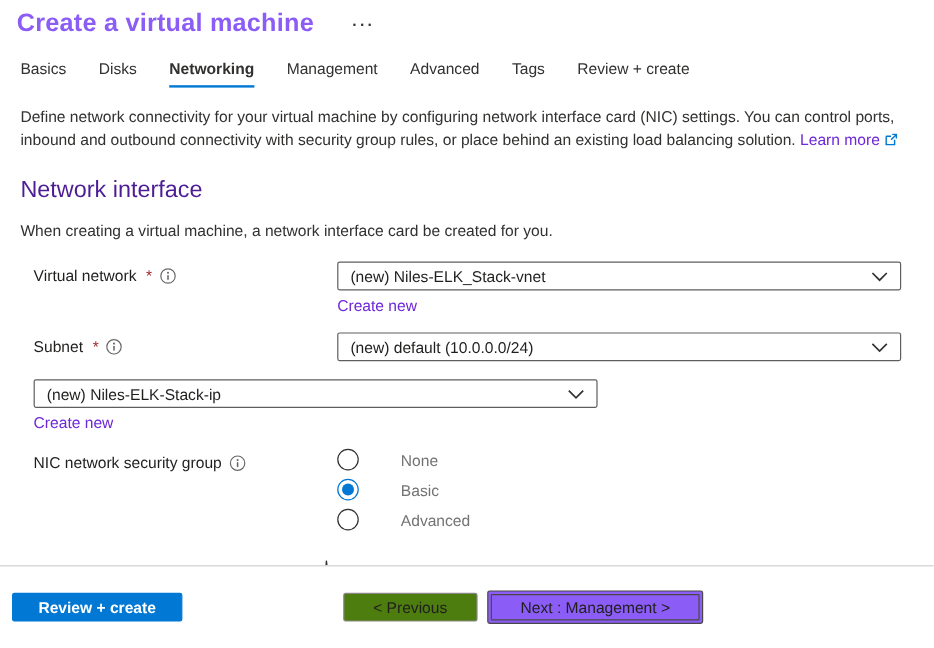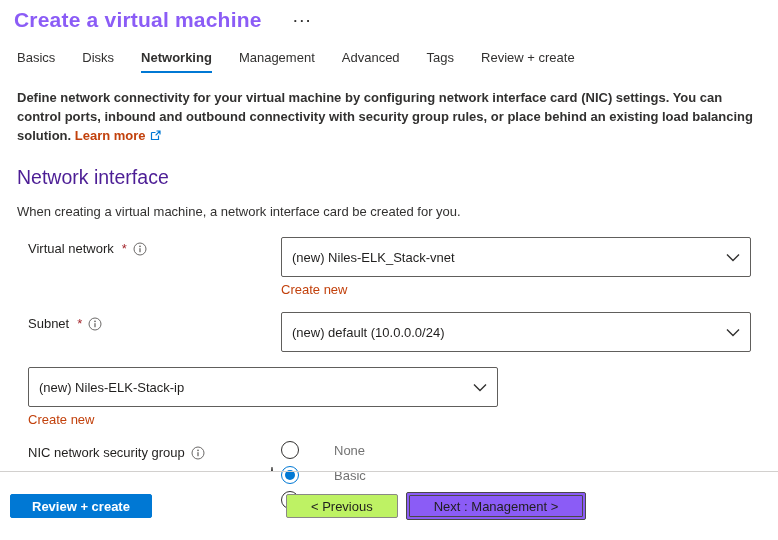--- a/index.html
+++ b/index.html
@@ -21,39 +21,39 @@
     background: none; border: none; cursor: pointer; font-weight: 700; line-height: 1; padding: 4px 2px; }
 
   
   .tabs { display: flex; margin: 18px 0 0 17px; }
   .tab { margin-right: 27px; padding-bottom: 6px; border-bottom: 2px solid transparent;
     color: #323130; cursor: pointer; background: none; border-top: none; border-left: none;
     border-right: none; font-size: 13px; font-family: inherit; }
   .tab.active { font-weight: 700; border-bottom-color: #0078d4; }
 
   
-  .intro { margin: 15px 17px 0; width: 736px; line-height: 19px; color: #323130; font-weight: bold; }
-  .link { color: #c2410c; text-decoration: none; cursor: pointer; }
+  .intro { margin: 15px 17px 0; width: 736px; line-height: 19px; color: #323130; }
+  .link { color: #6d28d9; text-decoration: none; cursor: pointer; }
   .learn-more { display: inline-flex; align-items: center; gap: 4px; }
   .ext-icon svg { display: block; }
 
   
   .section-heading { margin: 21px 17px 0; font-weight: 400; color: #4c1d95; }
   .section-desc { margin: 15px 17px 0; color: #323130; }
 
   
   .form { margin-top: 18px; }
   .form-row { display: flex; align-items: flex-start; padding-left: 28px; }
   .label-col { width: 253px; padding-top: 4px; display: flex; align-items: center; gap: 6px; color: #201f1e; }
   .required-star { color: #a4262c; margin-left: 2px; }
   .info-icon { display: inline-flex; cursor: default; }
   .info-icon svg { display: block; }
   .control-col { width: 470px; }
 
-  .dropdown { width: 470px; height: 40px; border: 1px solid #605e5c; border-radius: 2px;
+  .dropdown { width: 470px; height: 24px; border: 1px solid #605e5c; border-radius: 2px;
     background: #fff; display: flex; align-items: center; justify-content: space-between;
     padding: 0 10px; cursor: pointer; }
   .dropdown-value { color: #201f1e; }
   .chevron { display: flex; }
   .create-new { display: inline-block; margin-top: 5px; }
 
   .row-vnet   { margin-top: 14px; }
   .row-subnet { margin-top: 15px; }
   .row-pip    { margin-top: 15px; }
   .row-nsg    { margin-top: 14px; }
@@ -70,21 +70,21 @@
   
   .partial-radio { position: absolute; left: 271px; top: 467px; width: 18px; height: 4px; overflow: hidden; }
   .partial-radio .radio-circle { width: 18px; height: 18px; }
 
   
   .footer-divider { position: absolute; left: 0; right: 0; top: 471px; border-top: 1px solid #d2d0ce; }
   .footer { position: absolute; left: 10px; top: 491px; display: flex; align-items: center; height: 30px; }
   .btn { font-family: inherit; font-size: 13px; height: 24px; border-radius: 2px; cursor: pointer; }
   .btn-primary { background: #0078d4; border: 1px solid #0078d4; color: #fff; font-weight: 700;
     padding: 0 21px; }
-  .btn-secondary { background: #bef264; border: 1px solid #8a8886; color: #201f1e; padding: 0 24px; }
+  .btn-secondary { background: #4d7c0f; border: 1px solid #8a8886; color: #201f1e; padding: 0 24px; }
   .btn-focus { position: relative; background: #8b5cf6; border: 1px solid #4a4947; color: #201f1e;
     height: 28px; padding: 0 27px; margin-left: 8px; }
   .btn-focus::after { content: ""; position: absolute; inset: 2px; border: 1px solid #4a4947;
     border-radius: 1px; pointer-events: none; }
   .btn-prev { margin-left: 134px; }
 </style>
 </head>
 <body>
 
 <div class="page">

